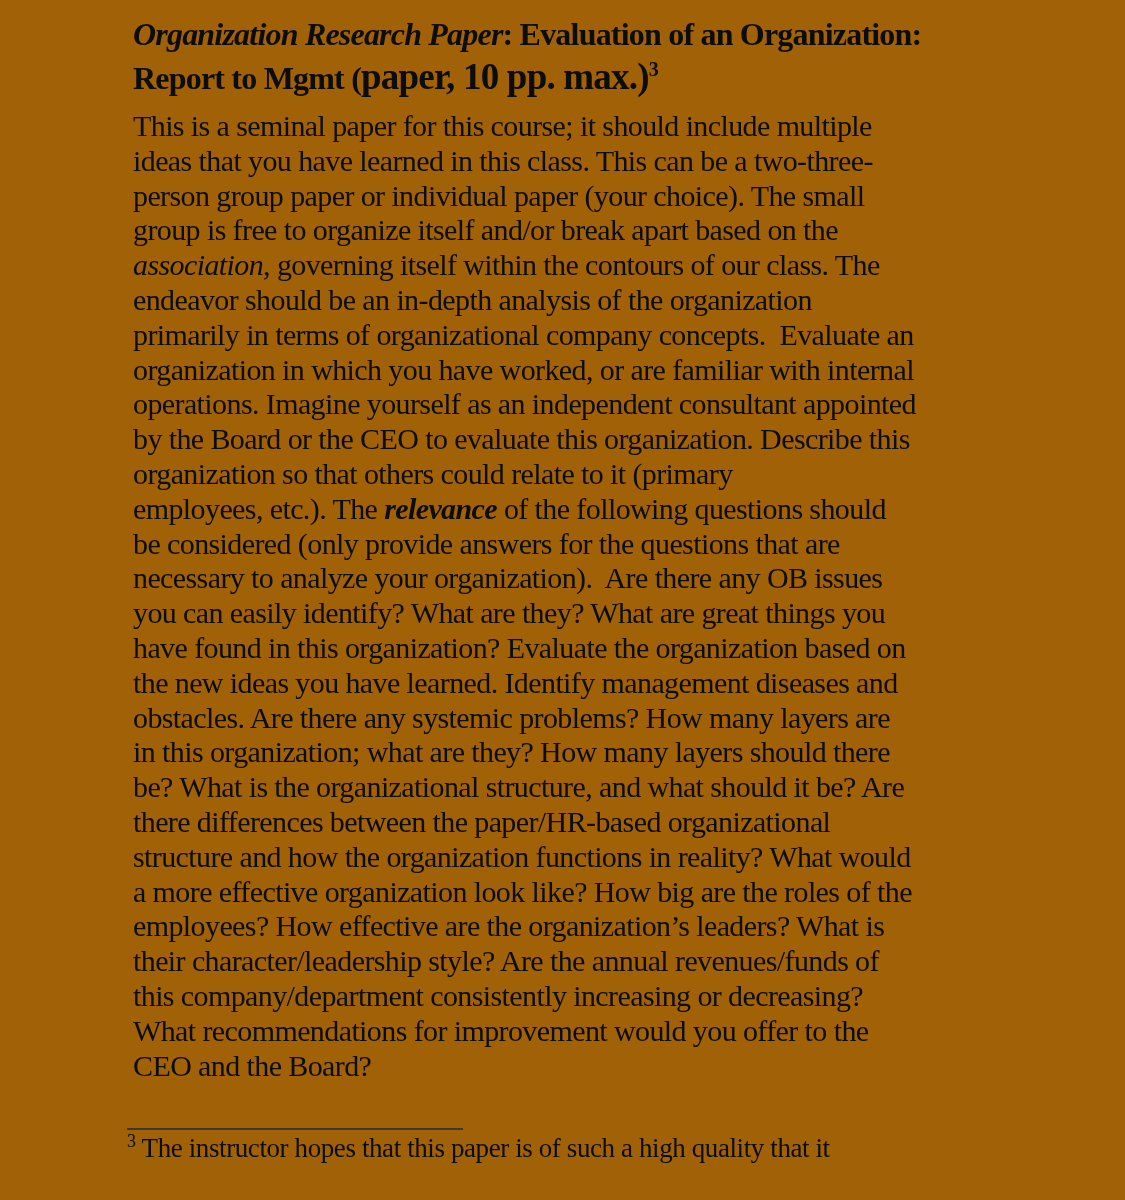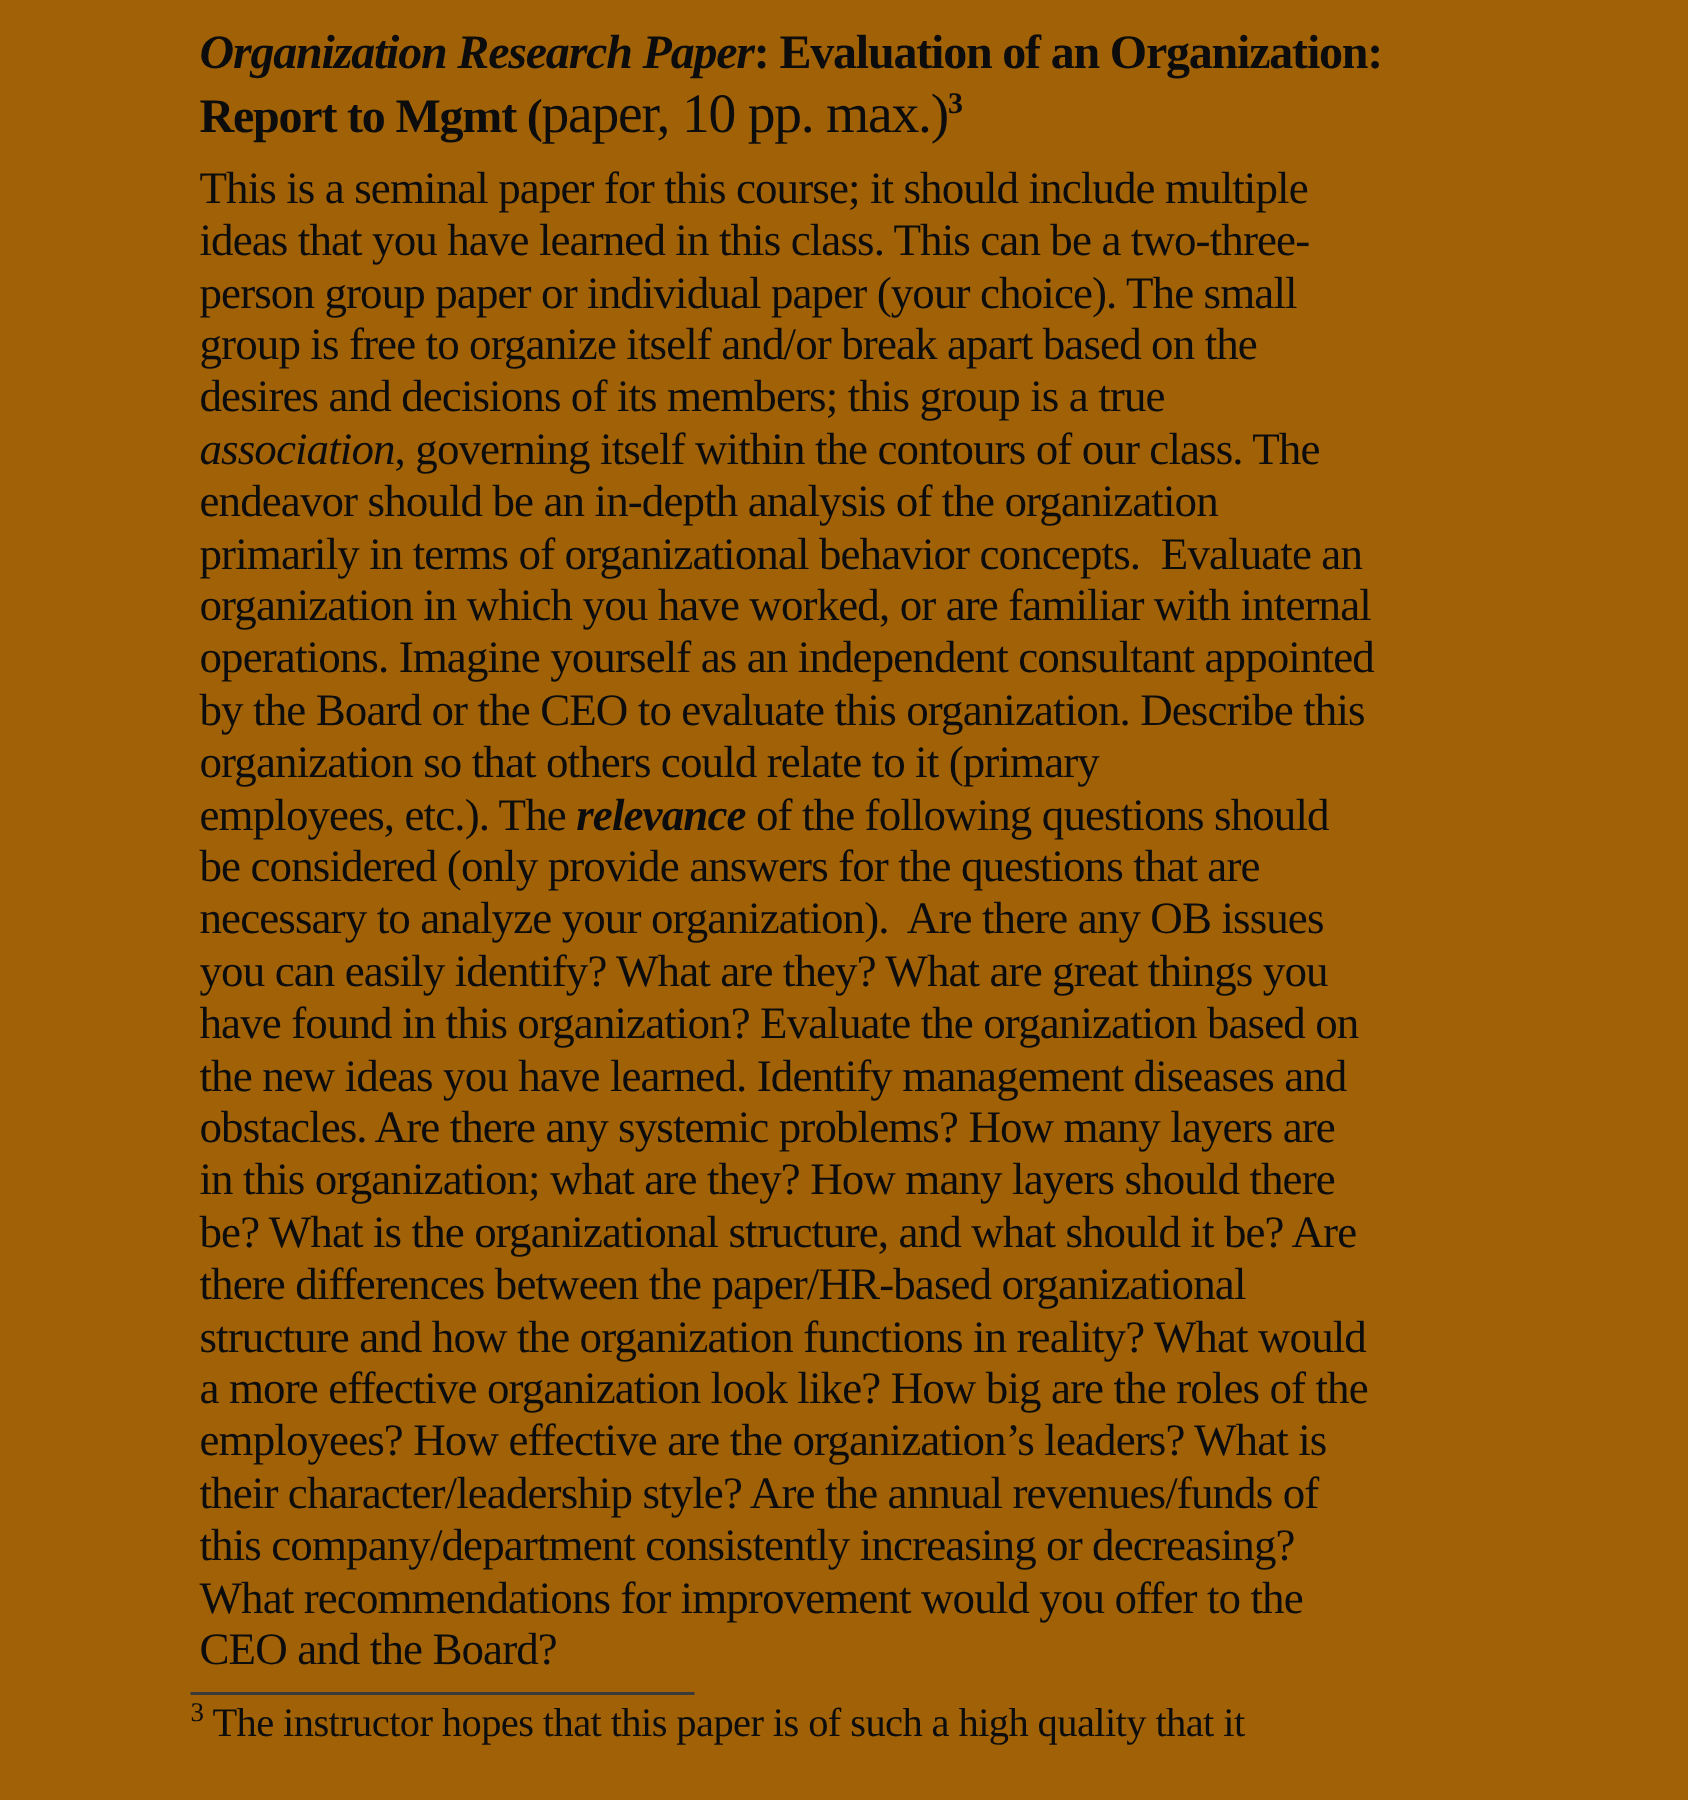--- a/index.html
+++ b/index.html
@@ -27,21 +27,21 @@
     margin: 0;
     padding: 0;
     font-weight: bold;
     font-size: 32px;
     letter-spacing: -0.8px;
   }
   .title-line-1 { line-height: 40px; }
   .title-line-2 { line-height: 46px; }
   .seg-b  { font-weight: bold; }
   .seg-bi { font-weight: bold; font-style: italic; }
-  .seg-bL { font-weight: normal; font-size: 37px; }
+  .seg-bL { font-weight: bold; font-size: 37px; }
   .seg-sup {
     font-weight: bold;
     font-size: 20px;
     position: relative;
     top: -0.65em;
     letter-spacing: 0;
   }
   
   .body-text {
     margin-top: 4px;
@@ -88,24 +88,23 @@
     <h1 class="title">
       <div class="title-line-1" id="title-line-1"><span class="seg-bi">Organization Research Paper</span><span class="seg-b">: Evaluation of an Organization:</span></div>
       <div class="title-line-2" id="title-line-2"><span class="seg-b">Report to Mgmt (</span><span class="seg-bL">paper, 10 pp. max.)</span><span class="seg-sup">3</span></div>
     </h1>
 
     <div class="body-text" id="body-text">
         <div class="body-line"><span class="seg-n">This is a seminal paper for this course; it should include multiple</span></div>
         <div class="body-line"><span class="seg-n">ideas that you have learned in this class. This can be a two-three-</span></div>
         <div class="body-line"><span class="seg-n">person group paper or individual paper (your choice). The small</span></div>
         <div class="body-line"><span class="seg-n">group is free to organize itself and/or break apart based on the</span></div>
-        <div class="body-line"><span class="seg-n">desires and decisions of its members; this group is a true</span></div>
         <div class="body-line"><span class="seg-i">association</span><span class="seg-n">, governing itself within the contours of our class. The</span></div>
         <div class="body-line"><span class="seg-n">endeavor should be an in-depth analysis of the organization</span></div>
-        <div class="body-line"><span class="seg-n">primarily in terms of organizational behavior concepts.  Evaluate an</span></div>
+        <div class="body-line"><span class="seg-n">primarily in terms of organizational company concepts.  Evaluate an</span></div>
         <div class="body-line"><span class="seg-n">organization in which you have worked, or are familiar with internal</span></div>
         <div class="body-line"><span class="seg-n">operations. Imagine yourself as an independent consultant appointed</span></div>
         <div class="body-line"><span class="seg-n">by the Board or the CEO to evaluate this organization. Describe this</span></div>
         <div class="body-line"><span class="seg-n">organization so that others could relate to it (primary</span></div>
         <div class="body-line"><span class="seg-n">employees, etc.). The </span><span class="seg-rel">relevance</span><span class="seg-n"> of the following questions should</span></div>
         <div class="body-line"><span class="seg-n">be considered (only provide answers for the questions that are</span></div>
         <div class="body-line"><span class="seg-n">necessary to analyze your organization).  Are there any OB issues</span></div>
         <div class="body-line"><span class="seg-n">you can easily identify? What are they? What are great things you</span></div>
         <div class="body-line"><span class="seg-n">have found in this organization? Evaluate the organization based on</span></div>
         <div class="body-line"><span class="seg-n">the new ideas you have learned. Identify management diseases and</span></div>

